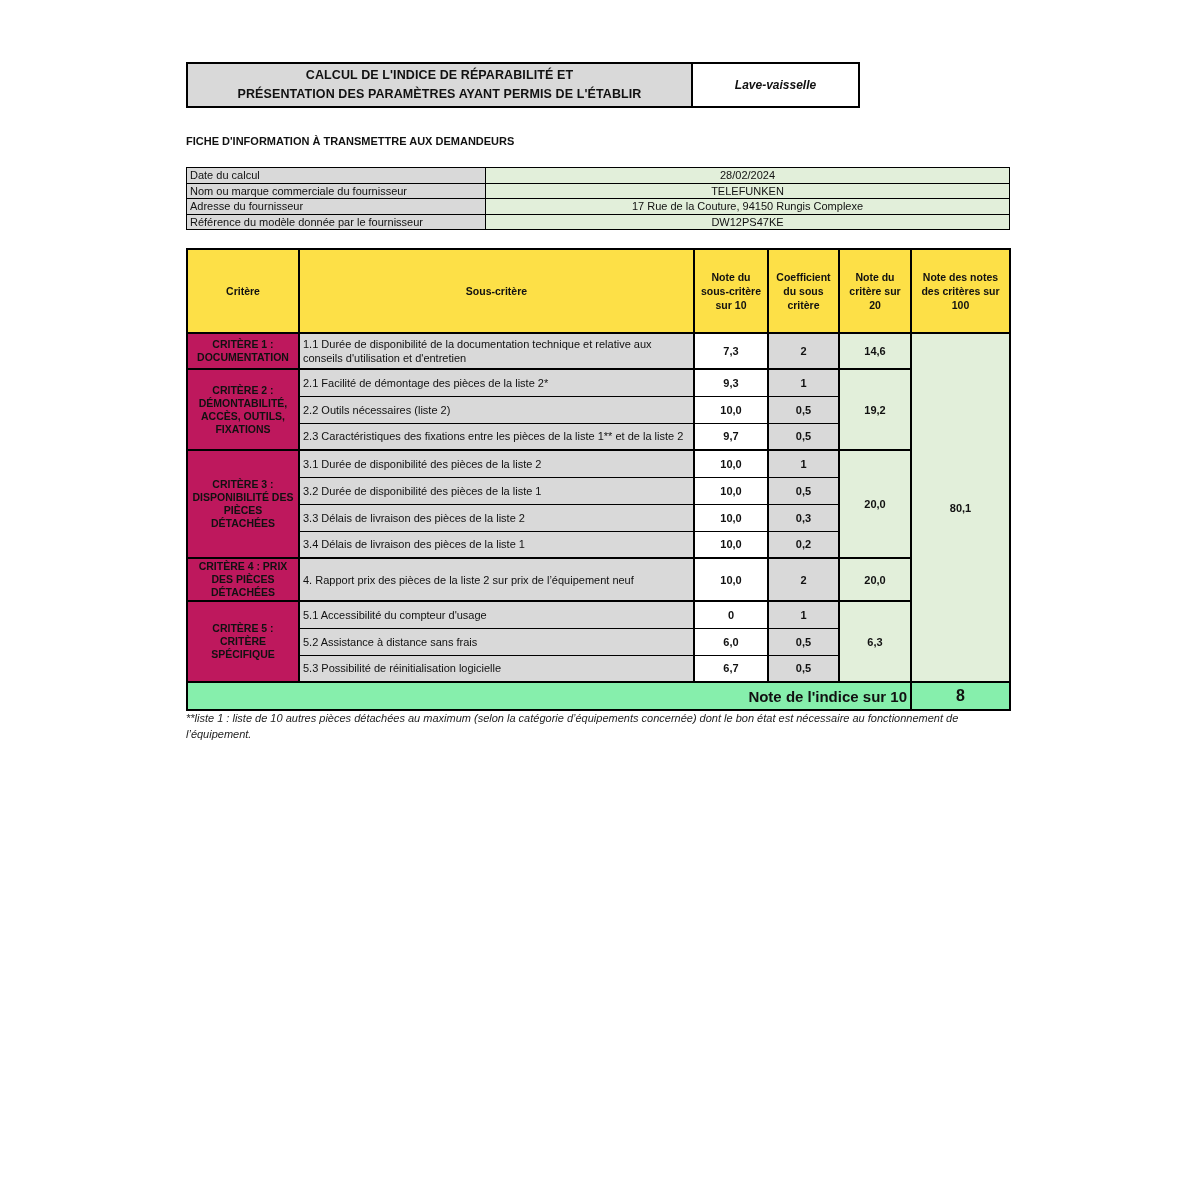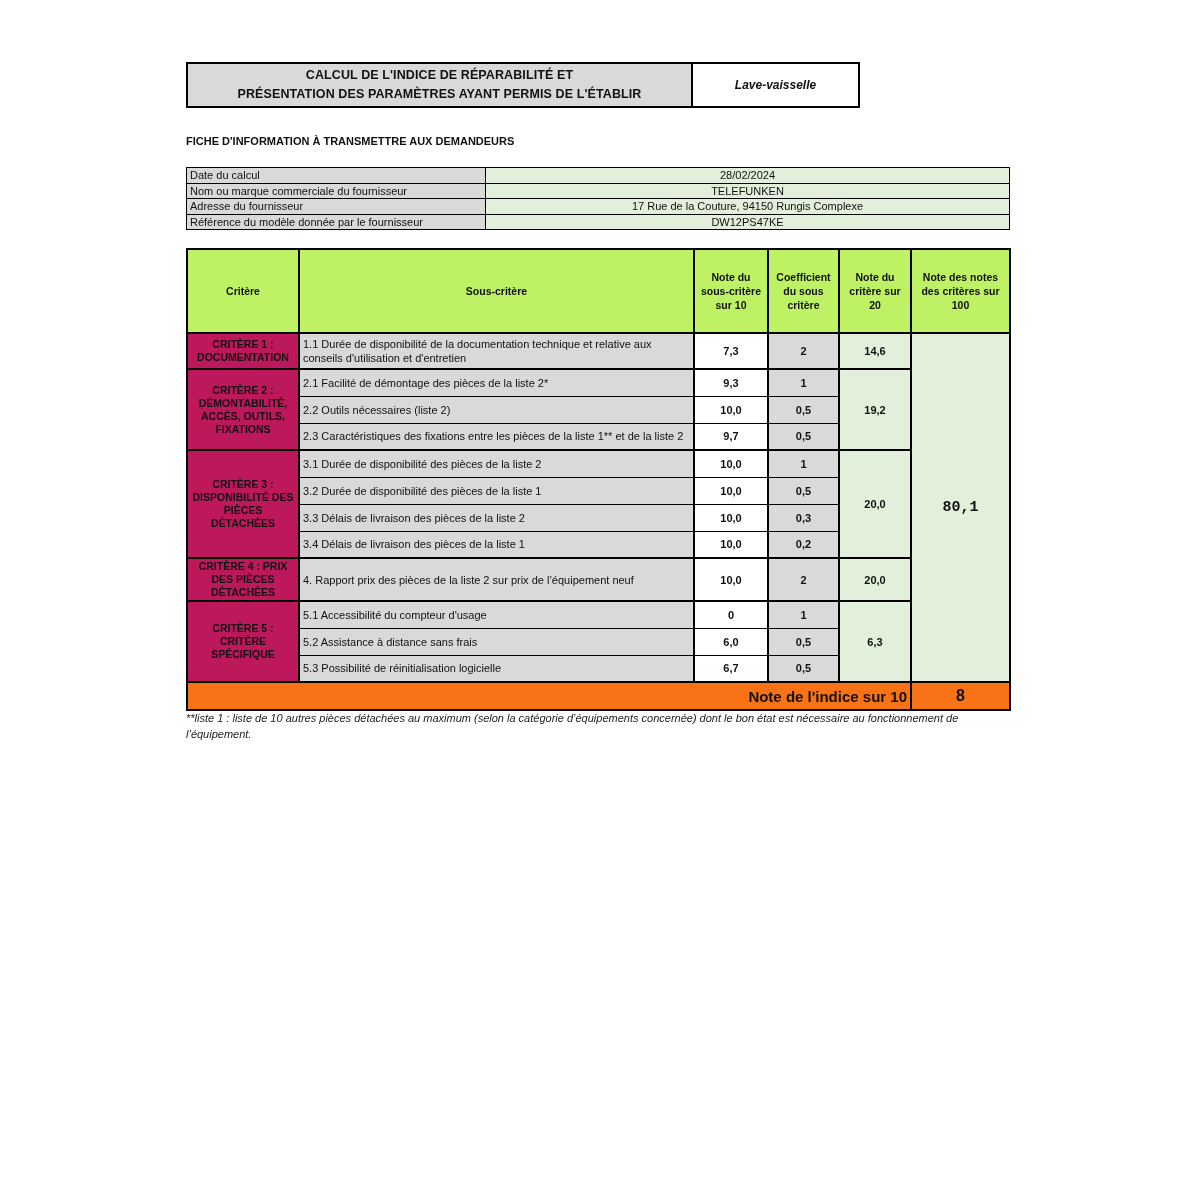--- a/index.html
+++ b/index.html
@@ -106,21 +106,21 @@
   }
   .main-table th, .main-table td {
     border: 1px solid #000;
     border-left-width: 2px;
     border-right-width: 2px;
     box-sizing: border-box;
     padding: 1px 3px;
   }
   .main-table thead tr { height: 84px; }
   .main-table thead th {
-    background: #bef264;
+    background: #fde047;
     font-weight: bold;
     font-size: 10.5px;
     line-height: 14px;
     text-align: center;
     vertical-align: middle;
     border-top-width: 2px;
     border-bottom-width: 2px;
   }
   .main-table tbody tr { height: 27px; }
   .main-table tbody tr.tall { height: 36px; }
@@ -158,29 +158,28 @@
   .cell-note20 {
     background: #e2efda;
     font-weight: bold;
     font-size: 11px;
     text-align: center;
     vertical-align: middle;
   }
   .cell-total {
     background: #e2efda;
     font-weight: bold;
-    font-size: 15px;
-    text-align: center;
-    vertical-align: middle;
-    font-family: Liberation Mono, monospace;
+    font-size: 11px;
+    text-align: center;
+    vertical-align: middle;
   }
   .main-table tfoot tr { height: 28px; }
   .main-table tfoot td {
     border-width: 2px;
-    background: #f97316;
+    background: #86efac;
     vertical-align: middle;
   }
   .index-label {
     text-align: right;
     font-weight: bold;
     font-size: 15px;
     padding-right: 28px;
   }
   .index-value {
     text-align: center;

